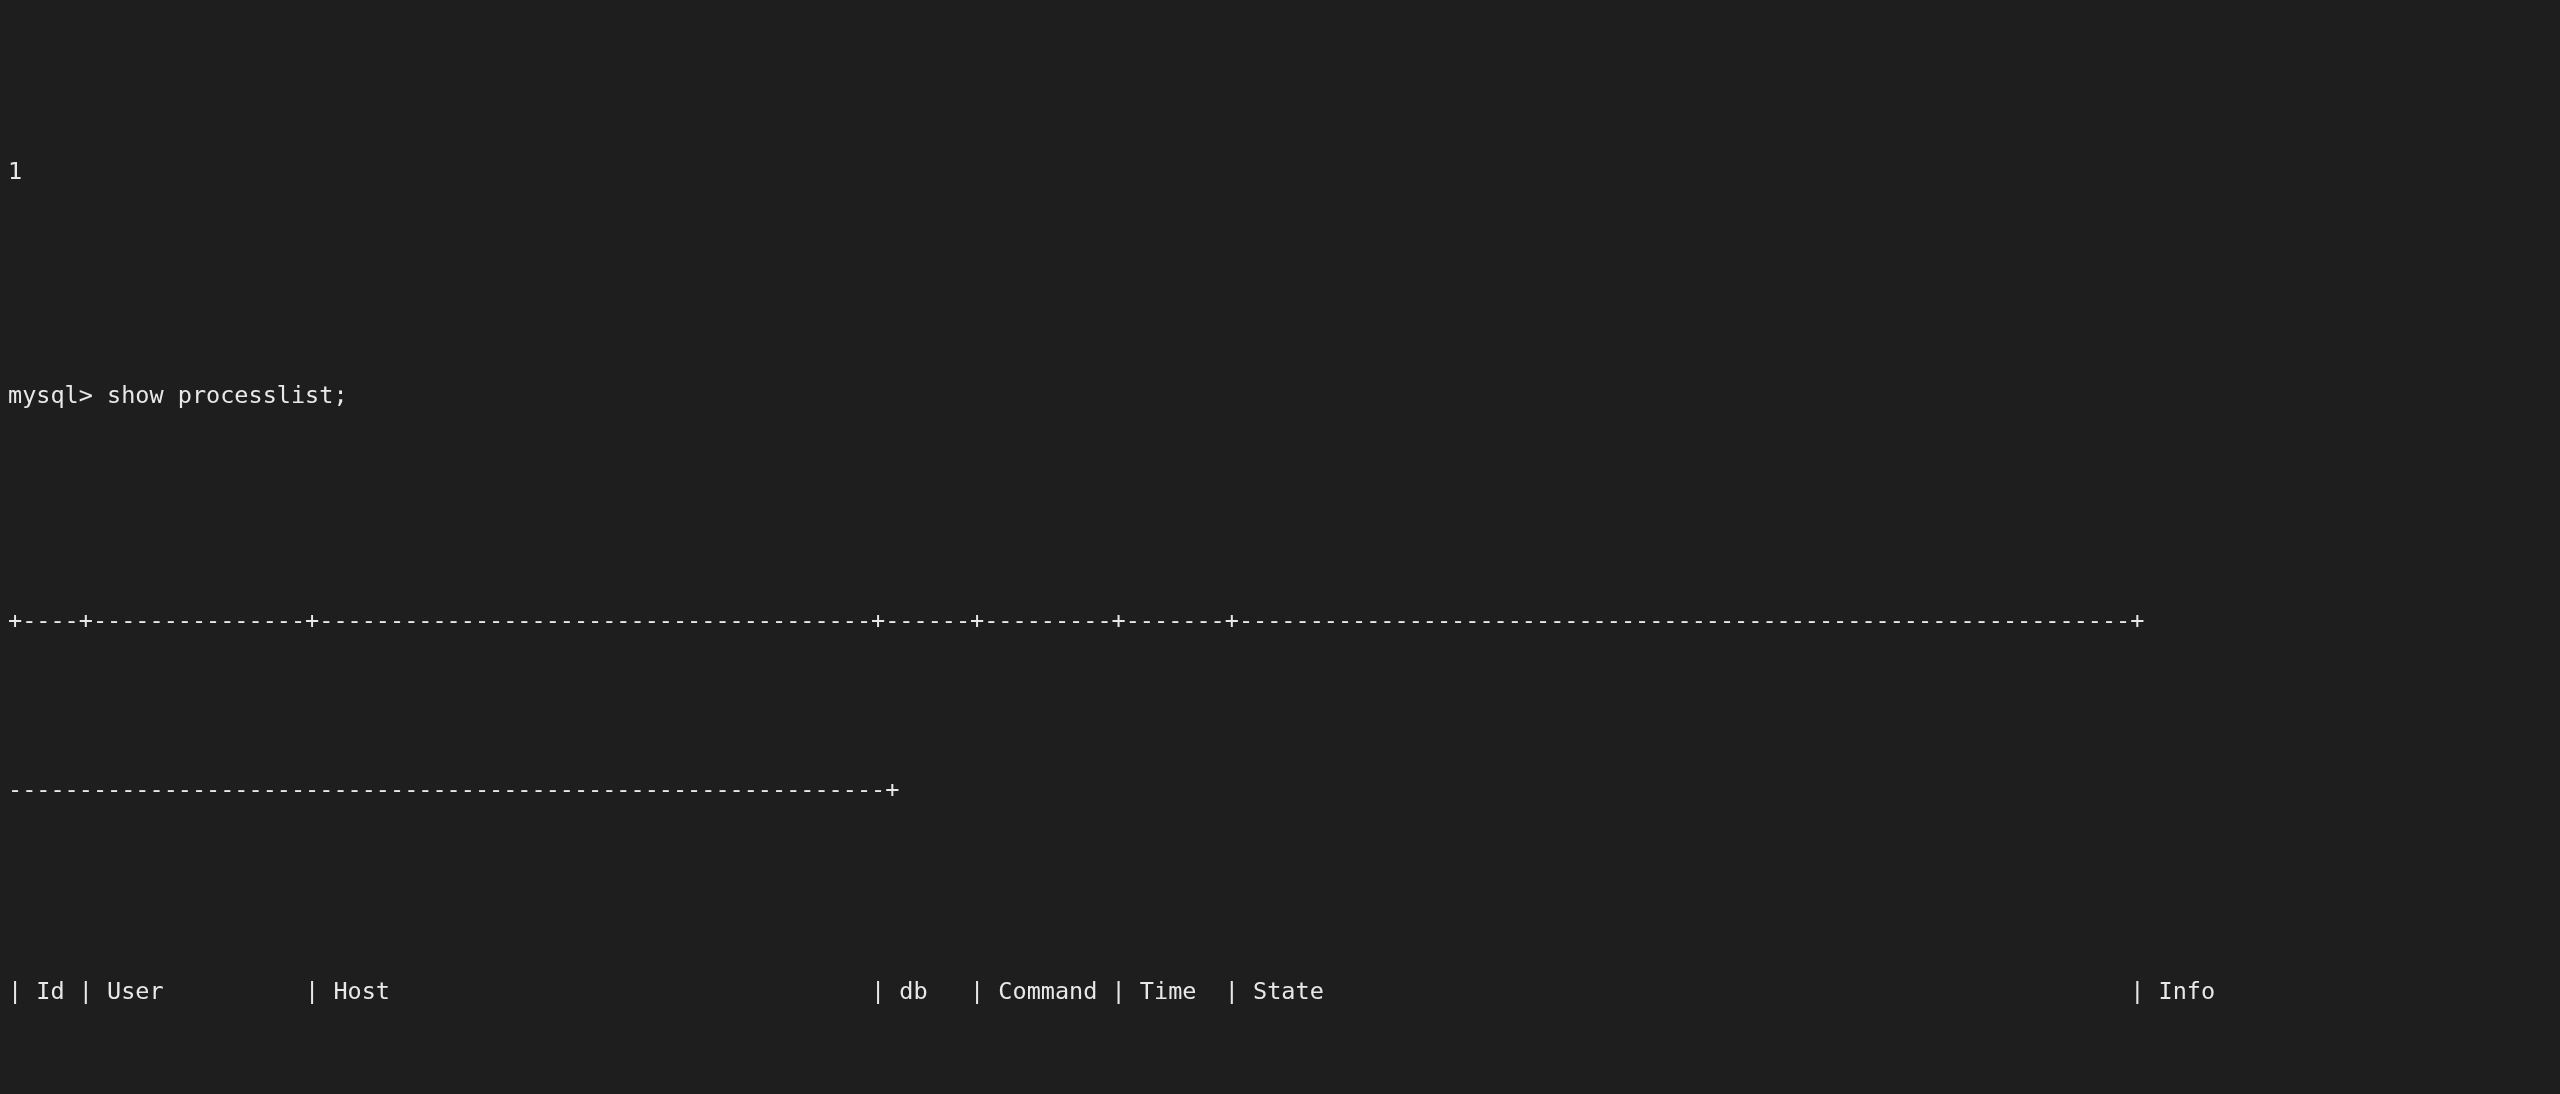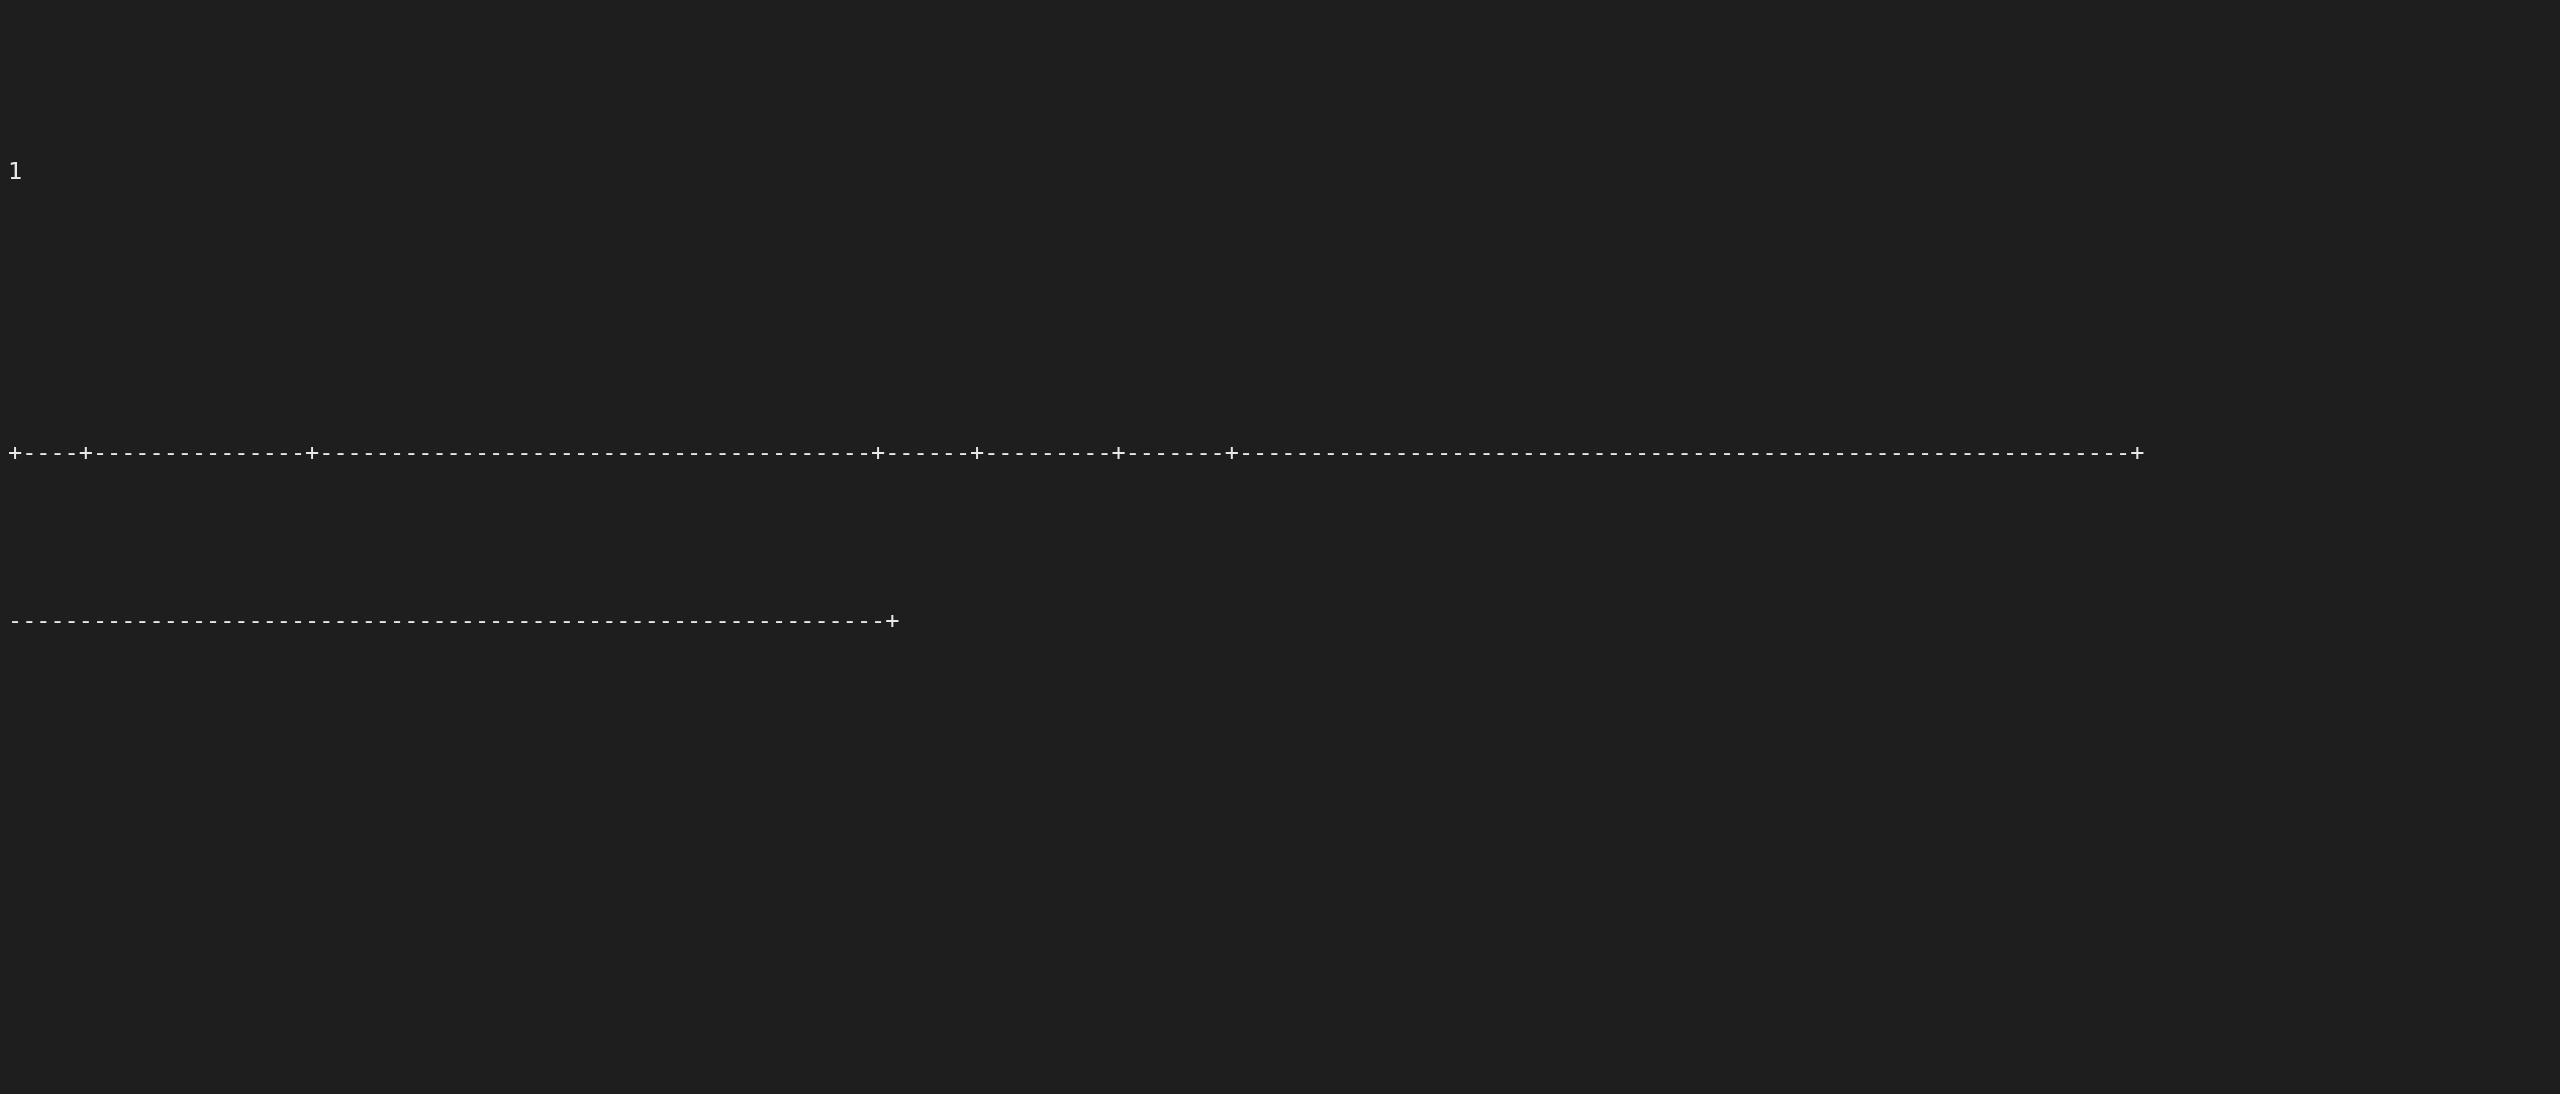--- a/index.html
+++ b/index.html
@@ -45,24 +45,26 @@
   .prompt-line { height: 56.2px; }
 </style>
 </head>
 <body style="background: rgb(30, 30, 30);">
 
 <div id="terminal" style="background: rgb(30, 30, 30); color: rgb(232, 232, 232);">
   <div id="screen">
 
     <span class="line prompt-line">1</span>
 
+    <span class="line prompt-line">mysql&gt; show processlist;</span>
 
     <span class="line">+----+---------------+---------------------------------------+------+---------+-------+---------------------------------------------------------------+</span>
     <span class="line wrap">--------------------------------------------------------------+</span>
 
+    <span class="line">| Id | User          | Host                                  | db   | Command | Time  | State                                                         | Info</span>
     
 
     
     
 
     
     
 
     
     

